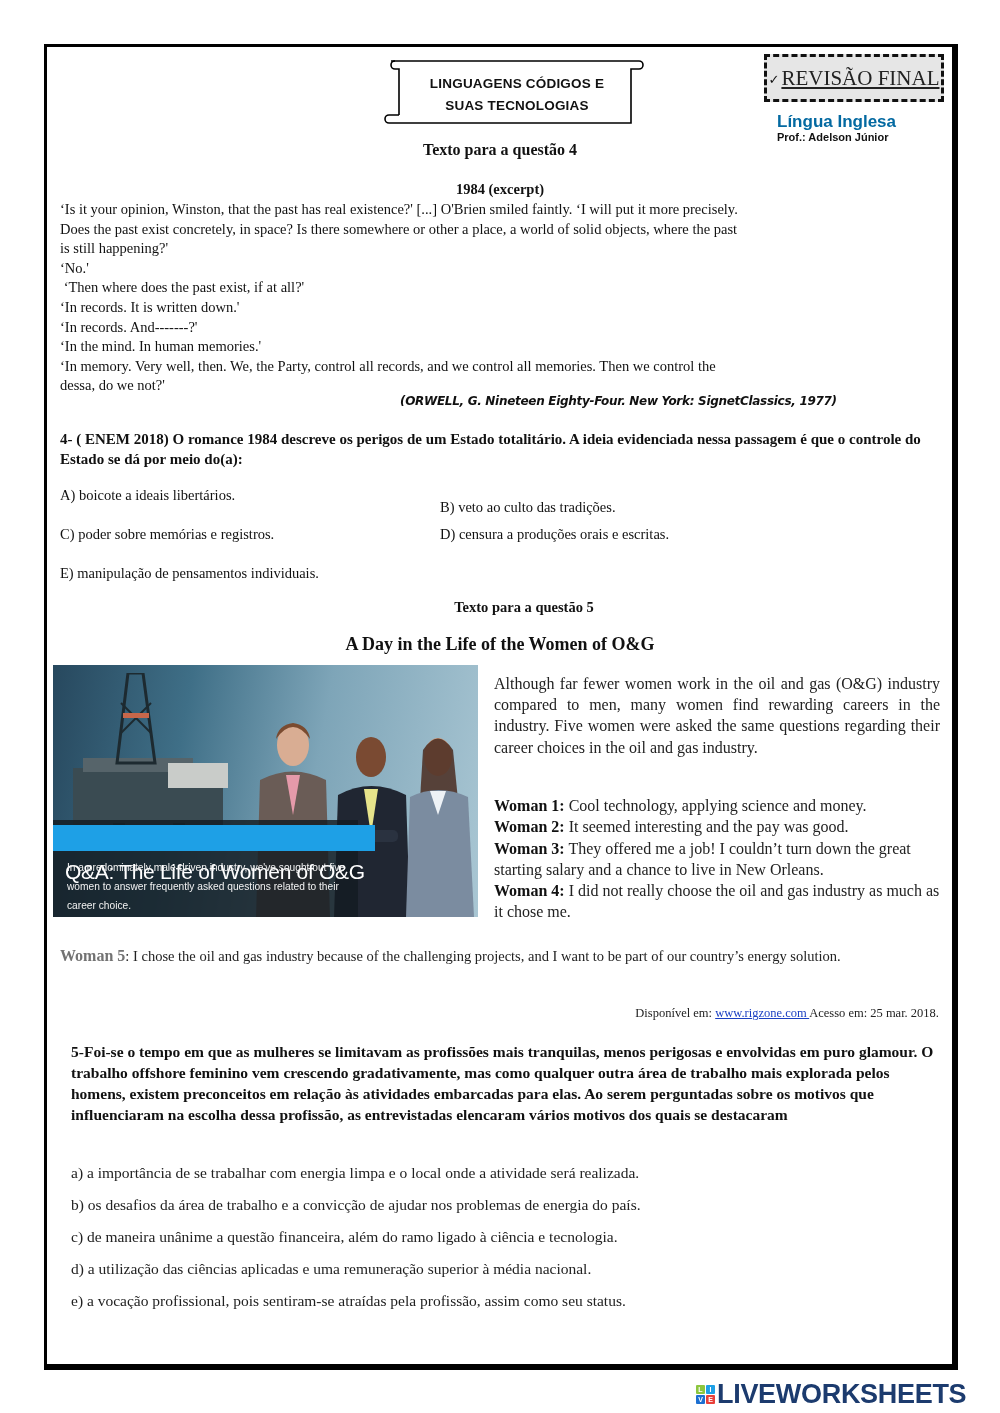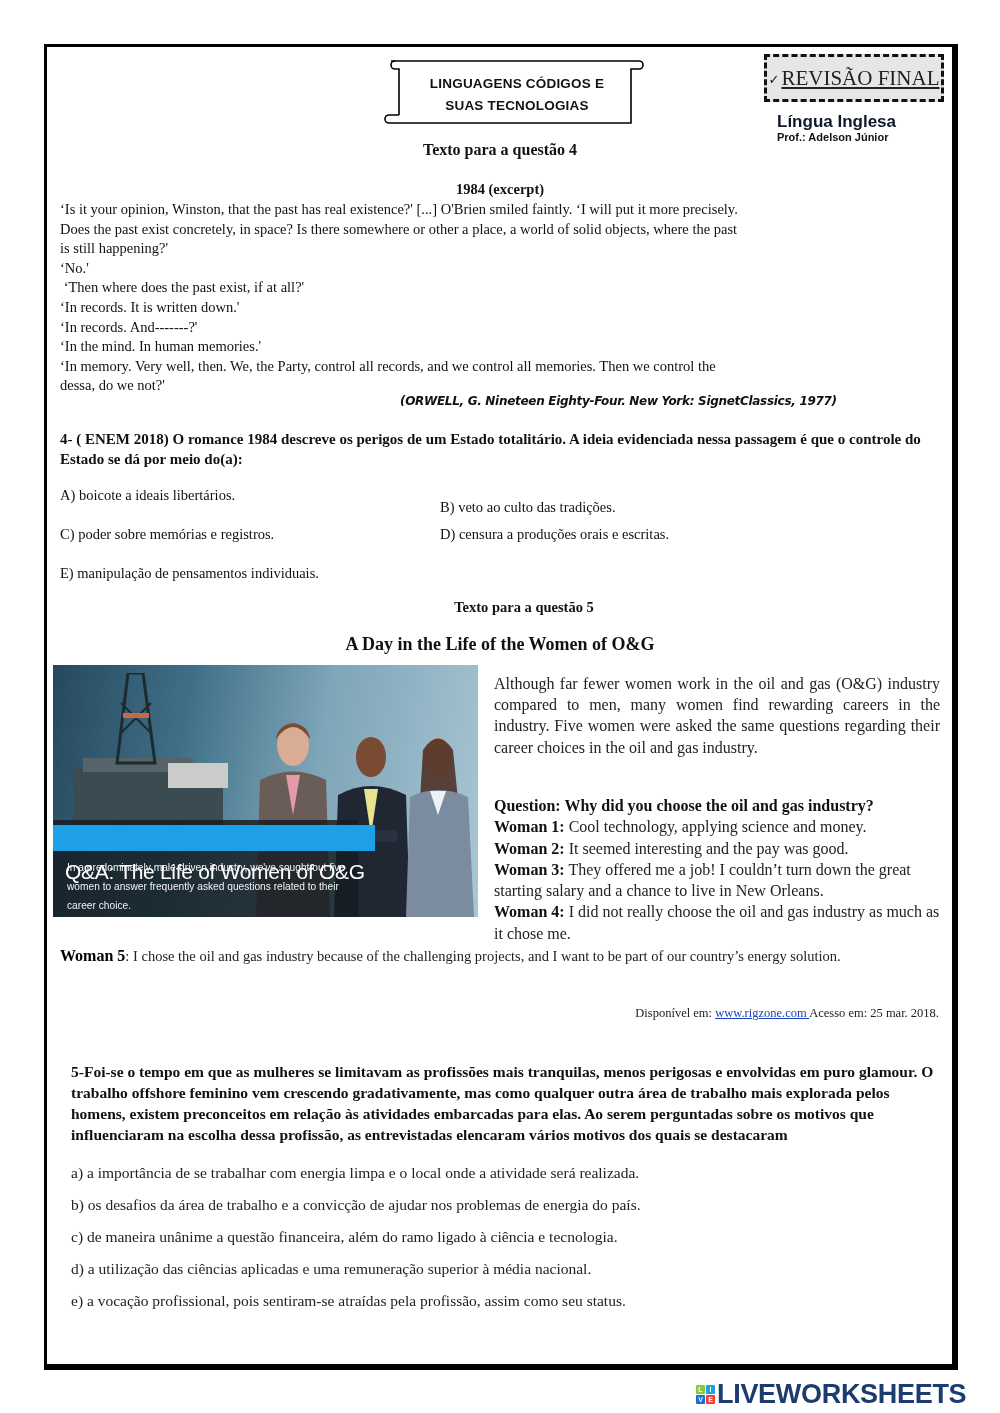--- a/index.html
+++ b/index.html
@@ -22,21 +22,21 @@
   }
 
   .revisao-box {
     position: absolute; left: 764px; top: 54px; width: 180px; height: 48px;
     border: 3px dashed #111; background: #e6e6e6;
     display: flex; align-items: center; justify-content: center;
   }
   .revisao-check { font-size: 13px; margin-right: 2px; margin-top: 4px; }
   .revisao-label { font-family: "Liberation Serif", serif; font-size: 21px; text-decoration: underline; color: #222; }
 
-  .subject { position: absolute; left: 777px; top: 112px; font-family: "Liberation Sans", sans-serif; font-weight: bold; font-size: 17px; color: #0f172a; }
+  .subject { position: absolute; left: 777px; top: 112px; font-family: "Liberation Sans", sans-serif; font-weight: bold; font-size: 17px; color: #0369a1; }
   .prof { position: absolute; left: 777px; top: 131px; font-family: "Liberation Sans", sans-serif; font-weight: bold; font-size: 11px; color: #111; }
 
   .center-heading { position: absolute; left: 0; width: 1000px; text-align: center; font-weight: bold; }
   .h-q4 { top: 141px; font-size: 16px; }
   .h-excerpt { top: 181px; font-size: 14.5px; }
 
   .excerpt { position: absolute; left: 60px; top: 200px; width: 800px; font-size: 14.5px; line-height: 19.6px; }
   .excerpt p { white-space: pre-wrap; }
   .citation {
     position: absolute; left: 400px; top: 394px; font-family: "DejaVu Sans", sans-serif;
@@ -68,26 +68,26 @@
   }
   .hero-caption {
     position: absolute; left: 14px; top: 193px; width: 280px; font-family: "Liberation Sans", sans-serif;
     font-size: 10.2px; line-height: 19px; color: #f2f2f2;
   }
 
   .intro { position: absolute; left: 494px; top: 673px; width: 446px; font-size: 16px; line-height: 21.2px; text-align: justify; color: #222; }
   .qa { position: absolute; left: 494px; top: 795px; width: 446px; font-size: 16px; line-height: 21.3px; color: #222; }
   .qa b { color: #111; }
   .woman5 { position: absolute; left: 60px; top: 946px; width: 885px; font-size: 14.5px; line-height: 20px; color: #222; }
-  .woman5 b { font-size: 16px; color: #000000; margin-top: 8px; }
+  .woman5 b { font-size: 16px; color: #737373; margin-top: 8px; }
 
   .source { position: absolute; right: 61px; top: 1006px; font-size: 12.5px; color: #222; }
   .source a { color: #1a3fc2; text-decoration: underline; }
 
-  .q5-stem { position: absolute; left: 71px; top: 1041px; width: 870px; font-weight: bold; font-size: 15.5px; line-height: 21px; color: #111; margin-top: 20px; }
+  .q5-stem { position: absolute; left: 71px; top: 1041px; width: 870px; font-weight: bold; font-size: 15.5px; line-height: 21px; color: #111; }
   .q5-opt { position: absolute; left: 71px; font-size: 15.5px; color: #222; }
 
   .lw-logo { position: absolute; left: 696px; top: 1379px; display: flex; align-items: center; }
   .lw-tiles { display: grid; grid-template-columns: 9px 9px; grid-template-rows: 9px 9px; gap: 1px; margin-right: 2px; }
   .lw-tile { font-family: "Liberation Sans", sans-serif; font-size: 7px; font-weight: bold; color: #fff; text-align: center; line-height: 9px; border-radius: 1px; }
   .lw-text { font-family: "Liberation Sans", sans-serif; font-weight: bold; font-size: 27px; color: #1c3b6e; letter-spacing: -0.3px; }
 </style>
 </head>
 <body>
 
@@ -166,21 +166,20 @@
   </svg>
   <div class="hero-overlay"></div>
   <div class="hero-title-bar"></div>
   <div class="hero-title">Q&amp;A: The Life of Women of O&amp;G</div>
   <div class="hero-caption">In a predominately male-driven industry, we've sought out five women to answer frequently asked questions related to their career choice.</div>
 </div>
 
 <div class="intro">Although far fewer women work in the oil and gas (O&amp;G) industry compared to men, many women find rewarding careers in the industry. Five women were asked the same questions regarding their career choices in the oil and gas industry.</div>
 
 <div class="qa">
-  <div><b>Question: Why did you choose the oil and gas industry?</b></div>
   <div><b>Woman 1:</b><span> Cool technology, applying science and money.</span></div>
   <div><b>Woman 2:</b><span> It seemed interesting and the pay was good.</span></div>
   <div><b>Woman 3:</b><span> They offered me a job! I couldn’t turn down the great starting salary and a chance to live in New Orleans.</span></div>
   <div><b>Woman 4:</b><span> I did not really choose the oil and gas industry as much as it chose me.</span></div>
 </div>
 <div class="woman5"><b>Woman 5</b><span>: I chose the oil and gas industry because of the challenging projects, and I want to be part of our country’s energy solution.</span></div>
 
 <div class="source">
   <span>Disponível em: </span><a>www.rigzone.com </a><span>Acesso em: 25 mar. 2018.</span>
 </div>

